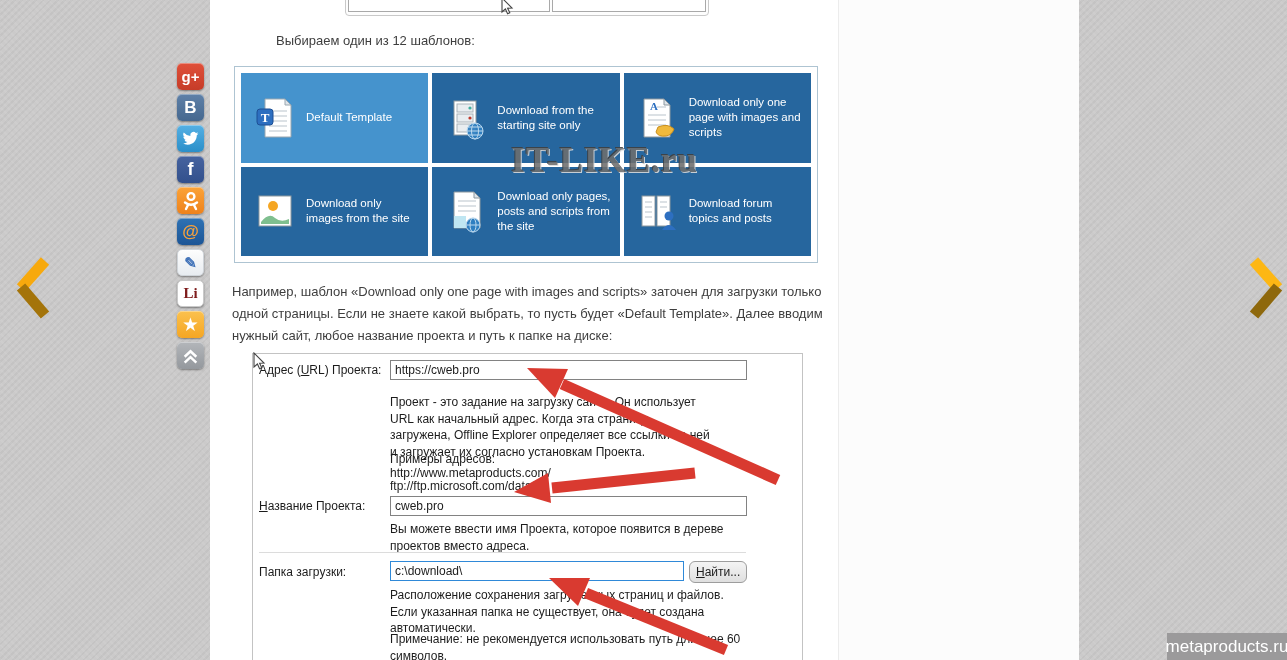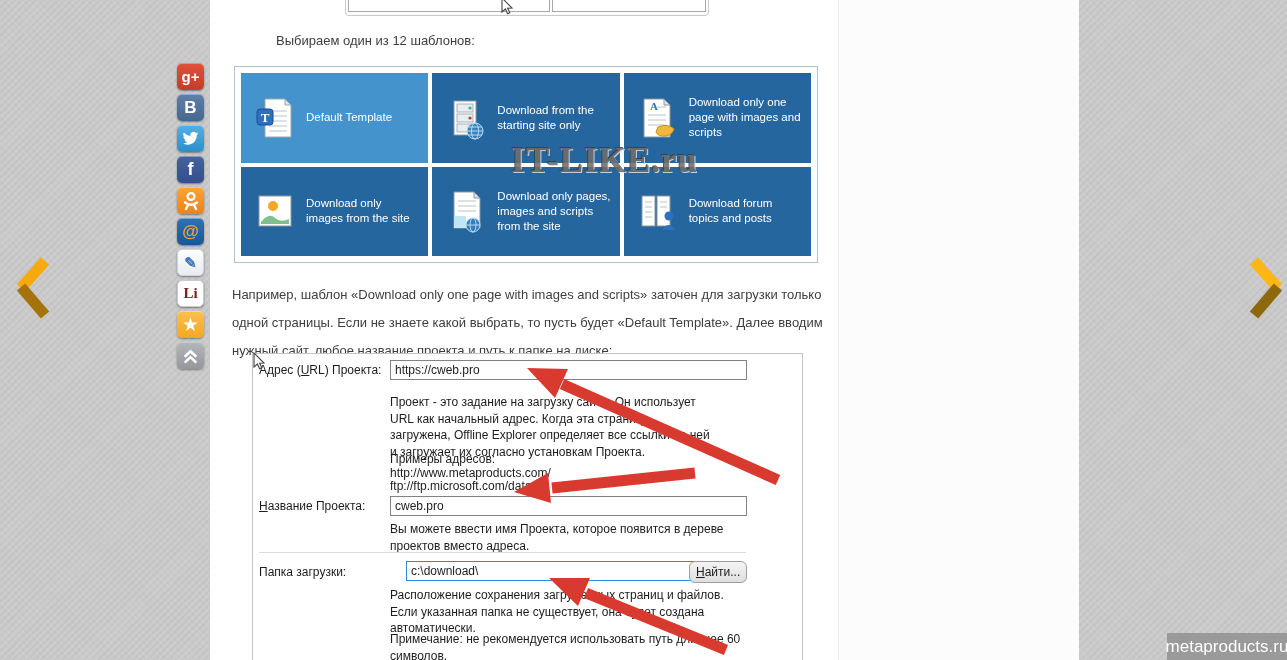--- a/index.html
+++ b/index.html
@@ -11,21 +11,21 @@
   .abs{position:absolute;}
   
   .article-col{left:210px;top:0;width:628px;height:660px;background:#fff;}
   .side-col{left:838px;top:0;width:240px;height:660px;background:#fcfcfc;border-left:1px solid #ececec;}
   
   .remnant-outer{left:345px;top:-11px;width:362px;height:25px;background:#fdfdfd;border:1px solid #c9c9c9;border-radius:4px;}
   .remnant-input{top:-9px;height:19px;background:#fff;border:1px solid #a9a9a9;}
   .ri1{left:348px;width:200px;} .ri2{left:552px;width:152px;}
   
   .intro{left:232px;top:33px;font-size:13px;margin-left:44px;}
-  .para{left:232px;top:281px;width:592px;font-size:13px;line-height:28px;}
+  .para{left:232px;top:281px;width:592px;font-size:13px;line-height:22px;}
   
   .tiles-box{left:234px;top:66px;width:584px;height:197px;box-sizing:border-box;background:#fff;
     border:1px solid #aec4d2;display:grid;grid-template-columns:repeat(3,1fr);grid-template-rows:repeat(2,1fr);
     gap:4px;padding:6px;}
   .tile{display:flex;align-items:center;gap:11px;padding:0 8px 0 14px;color:#fff;cursor:pointer;}
   .tile-dark{background:#26669e;} .tile-selected{background:#4593cd;}
   .tile-label{font-size:11.5px;line-height:15px;}
   .tile-icon{flex:0 0 40px;}
   
   .watermark{left:508px;top:141px;width:190px;text-align:right;z-index:20;
@@ -153,21 +153,21 @@
             <line x1="12" y1="23" x2="30" y2="23"></line>
           </g>
         <rect x="8" y="28" width="12" height="12" fill="#bfe6f2"></rect>
         <circle cx="27" cy="37" r="7" fill="#2f7fc1"></circle>
         <g stroke="#bcd9ee" fill="none">
             <circle cx="27" cy="37" r="7"></circle>
             <ellipse cx="27" cy="37" rx="3" ry="7"></ellipse>
             <line x1="20" y1="37" x2="34" y2="37"></line>
           </g>
       </svg>
-      <span class="tile-label">Download only pages, images and scripts from the site</span>
+      <span class="tile-label">Download only pages, posts and scripts from the site</span>
     </div>
     <div class="tile tile-dark">
       <svg class="tile-icon" width="40" height="46" viewBox="0 0 40 46">
         <rect x="4" y="8" width="13" height="30" fill="#fff" stroke="#8c979e"></rect>
         <rect x="19" y="8" width="13" height="30" fill="#fff" stroke="#8c979e"></rect>
         <g stroke="#b9c3cb">
             <line x1="7" y1="14" x2="14" y2="14"></line>
             <line x1="7" y1="19" x2="14" y2="19"></line>
             <line x1="7" y1="24" x2="14" y2="24"></line>
             <line x1="7" y1="29" x2="14" y2="29"></line>
@@ -190,21 +190,21 @@
     <input class="dlg-input" style="left: 137px; top: 6px; width: 357px;" value="https://cweb.pro">
     <div class="dlg-desc" style="top:40px;width:322px">Проект - это задание на загрузку сайта. Он использует URL как начальный адрес. Когда эта страница загружена, Offline Explorer определяет все ссылки на ней и загружает их согласно установкам Проекта.</div>
     <div class="dlg-desc" style="top:97px">Примеры адресов:</div>
     <div class="dlg-desc" style="top:111px">http://www.metaproducts.com/</div>
     <div class="dlg-desc" style="top:124px">ftp://ftp.microsoft.com/data/</div>
     <div class="abs dlg-label" style="top:145px"><span></span><span class="ul">Н</span><span>азвание Проекта:</span></div>
     <input class="dlg-input" style="left: 137px; top: 142px; width: 357px;" value="cweb.pro">
     <div class="dlg-desc" style="top:167px;width:356px">Вы можете ввести имя Проекта, которое появится в дереве проектов вместо адреса.</div>
     <div class="dlg-sep"></div>
     <div class="abs dlg-label" style="top:211px">Папка загрузки:</div>
-    <input class="dlg-input" style="left: 153px; top: 207px; width: 294px; border: 1px solid rgb(47, 137, 216);" value="c:\download\">
+    <input class="dlg-input" style="left: 137px; top: 207px; width: 294px; border: 1px solid rgb(47, 137, 216);" value="c:\download\">
     <button class="browse-btn"><span></span><span class="ul">Н</span><span>айти...</span></button>
     <div class="dlg-desc" style="top:233px;width:346px">Расположение сохранения загруженных страниц и файлов. Если указанная папка не существует, она будет создана автоматически.</div>
     <div class="dlg-desc" style="top:277px;width:410px">Примечание: не рекомендуется использовать путь длиннее 60 символов.</div>
   </div>
 
   <svg class="abs cursor" style="left:252px;top:352px" width="14" height="19">
     <path d="M2,1 L2,15 L5.4,12 L7.6,16.8 L9.8,15.8 L7.6,11.2 L12,11 Z" fill="#fff" stroke="#444" stroke-width="1.1"></path>
   </svg>
 
   <svg class="abs anno" width="1287" height="660" viewBox="0 0 1287 660">

